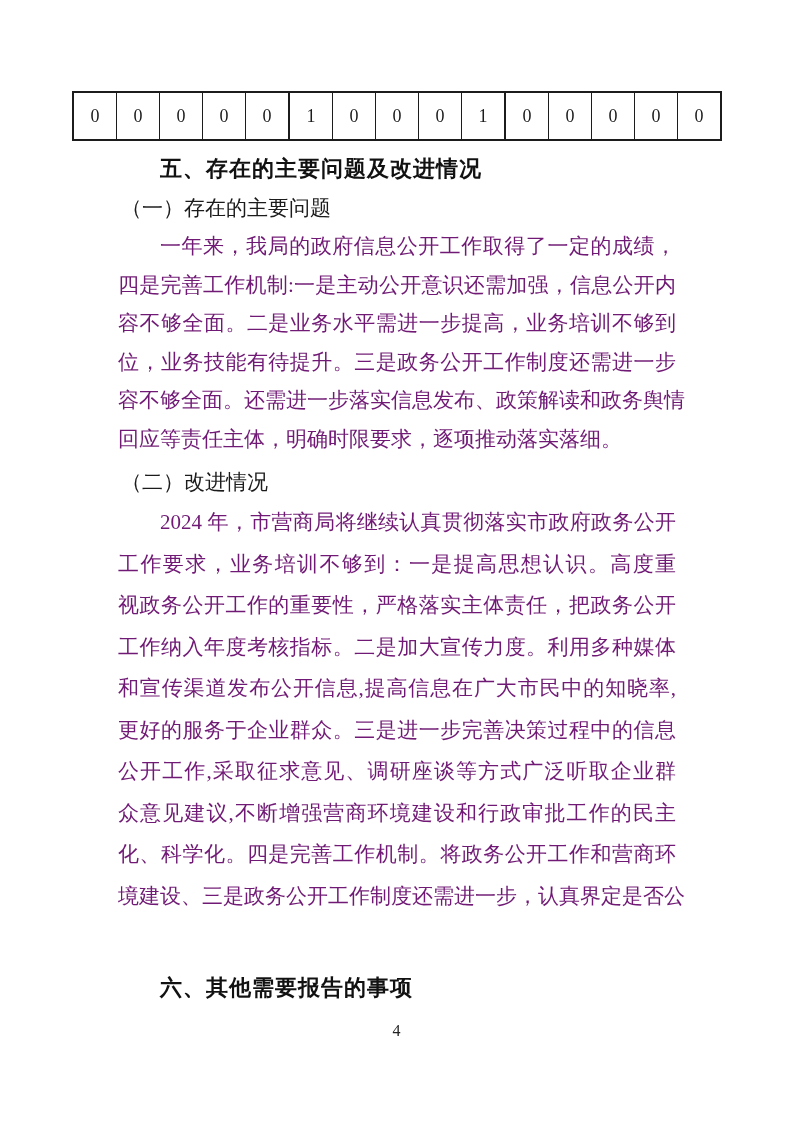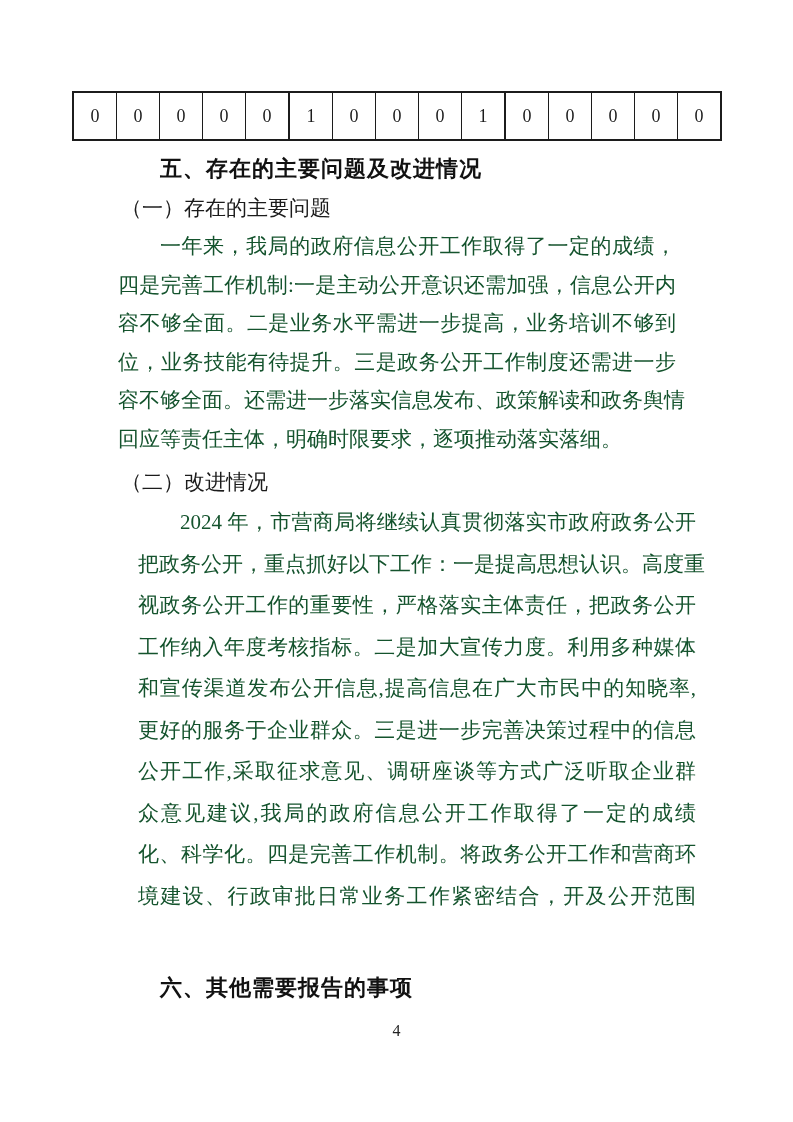--- a/index.html
+++ b/index.html
@@ -56,24 +56,24 @@
     line-height: 28px;
     color: #1b1b1b;
     white-space: nowrap;
   }
   
   .para {
     position: absolute;
     left: 118px;
     width: 558px;
     font-size: 21px;
-    color: #14532d;
+    color: #701a75;
   }
   .para-1 { line-height: 38.5px; }
-  .para-2 { line-height: 41.5px; margin-left: 20px; }
+  .para-2 { line-height: 41.5px; }
   .para .line {
     text-align: justify;
     text-align-last: justify;
     white-space: nowrap;
   }
   .para .line.first { text-indent: 2em; }
   .para .line.last { text-align-last: left; white-space: normal; }
   
   .page-number {
     position: absolute;
@@ -118,28 +118,28 @@
     <div class="line">容不够全面。二是业务水平需进一步提高，业务培训不够到</div>
     <div class="line">位，业务技能有待提升。三是政务公开工作制度还需进一步</div>
     <div class="line">容不够全面。还需进一步落实信息发布、政策解读和政务舆情</div>
     <div class="line last">回应等责任主体，明确时限要求，逐项推动落实落细。</div>
   </div>
 
   <div class="sub-heading" style="top:468px;">（二）改进情况</div>
 
   <div class="para para-2" style="top:502px;">
     <div class="line first">2024 年，市营商局将继续认真贯彻落实市政府政务公开</div>
-    <div class="line">把政务公开，重点抓好以下工作：一是提高思想认识。高度重</div>
+    <div class="line">工作要求，业务培训不够到：一是提高思想认识。高度重</div>
     <div class="line">视政务公开工作的重要性，严格落实主体责任，把政务公开</div>
     <div class="line">工作纳入年度考核指标。二是加大宣传力度。利用多种媒体</div>
     <div class="line">和宣传渠道发布公开信息,提高信息在广大市民中的知晓率,</div>
     <div class="line">更好的服务于企业群众。三是进一步完善决策过程中的信息</div>
     <div class="line">公开工作,采取征求意见、调研座谈等方式广泛听取企业群</div>
-    <div class="line">众意见建议,我局的政府信息公开工作取得了一定的成绩</div>
+    <div class="line">众意见建议,不断增强营商环境建设和行政审批工作的民主</div>
     <div class="line">化、科学化。四是完善工作机制。将政务公开工作和营商环</div>
-    <div class="line">境建设、行政审批日常业务工作紧密结合，开及公开范围</div>
+    <div class="line">境建设、三是政务公开工作制度还需进一步，认真界定是否公</div>
   </div>
 
   <div class="heading-bold" style="top:974px;">六、其他需要报告的事项</div>
 
   <div class="page-number">4</div>
 
 </div>
 
 </body></html>

